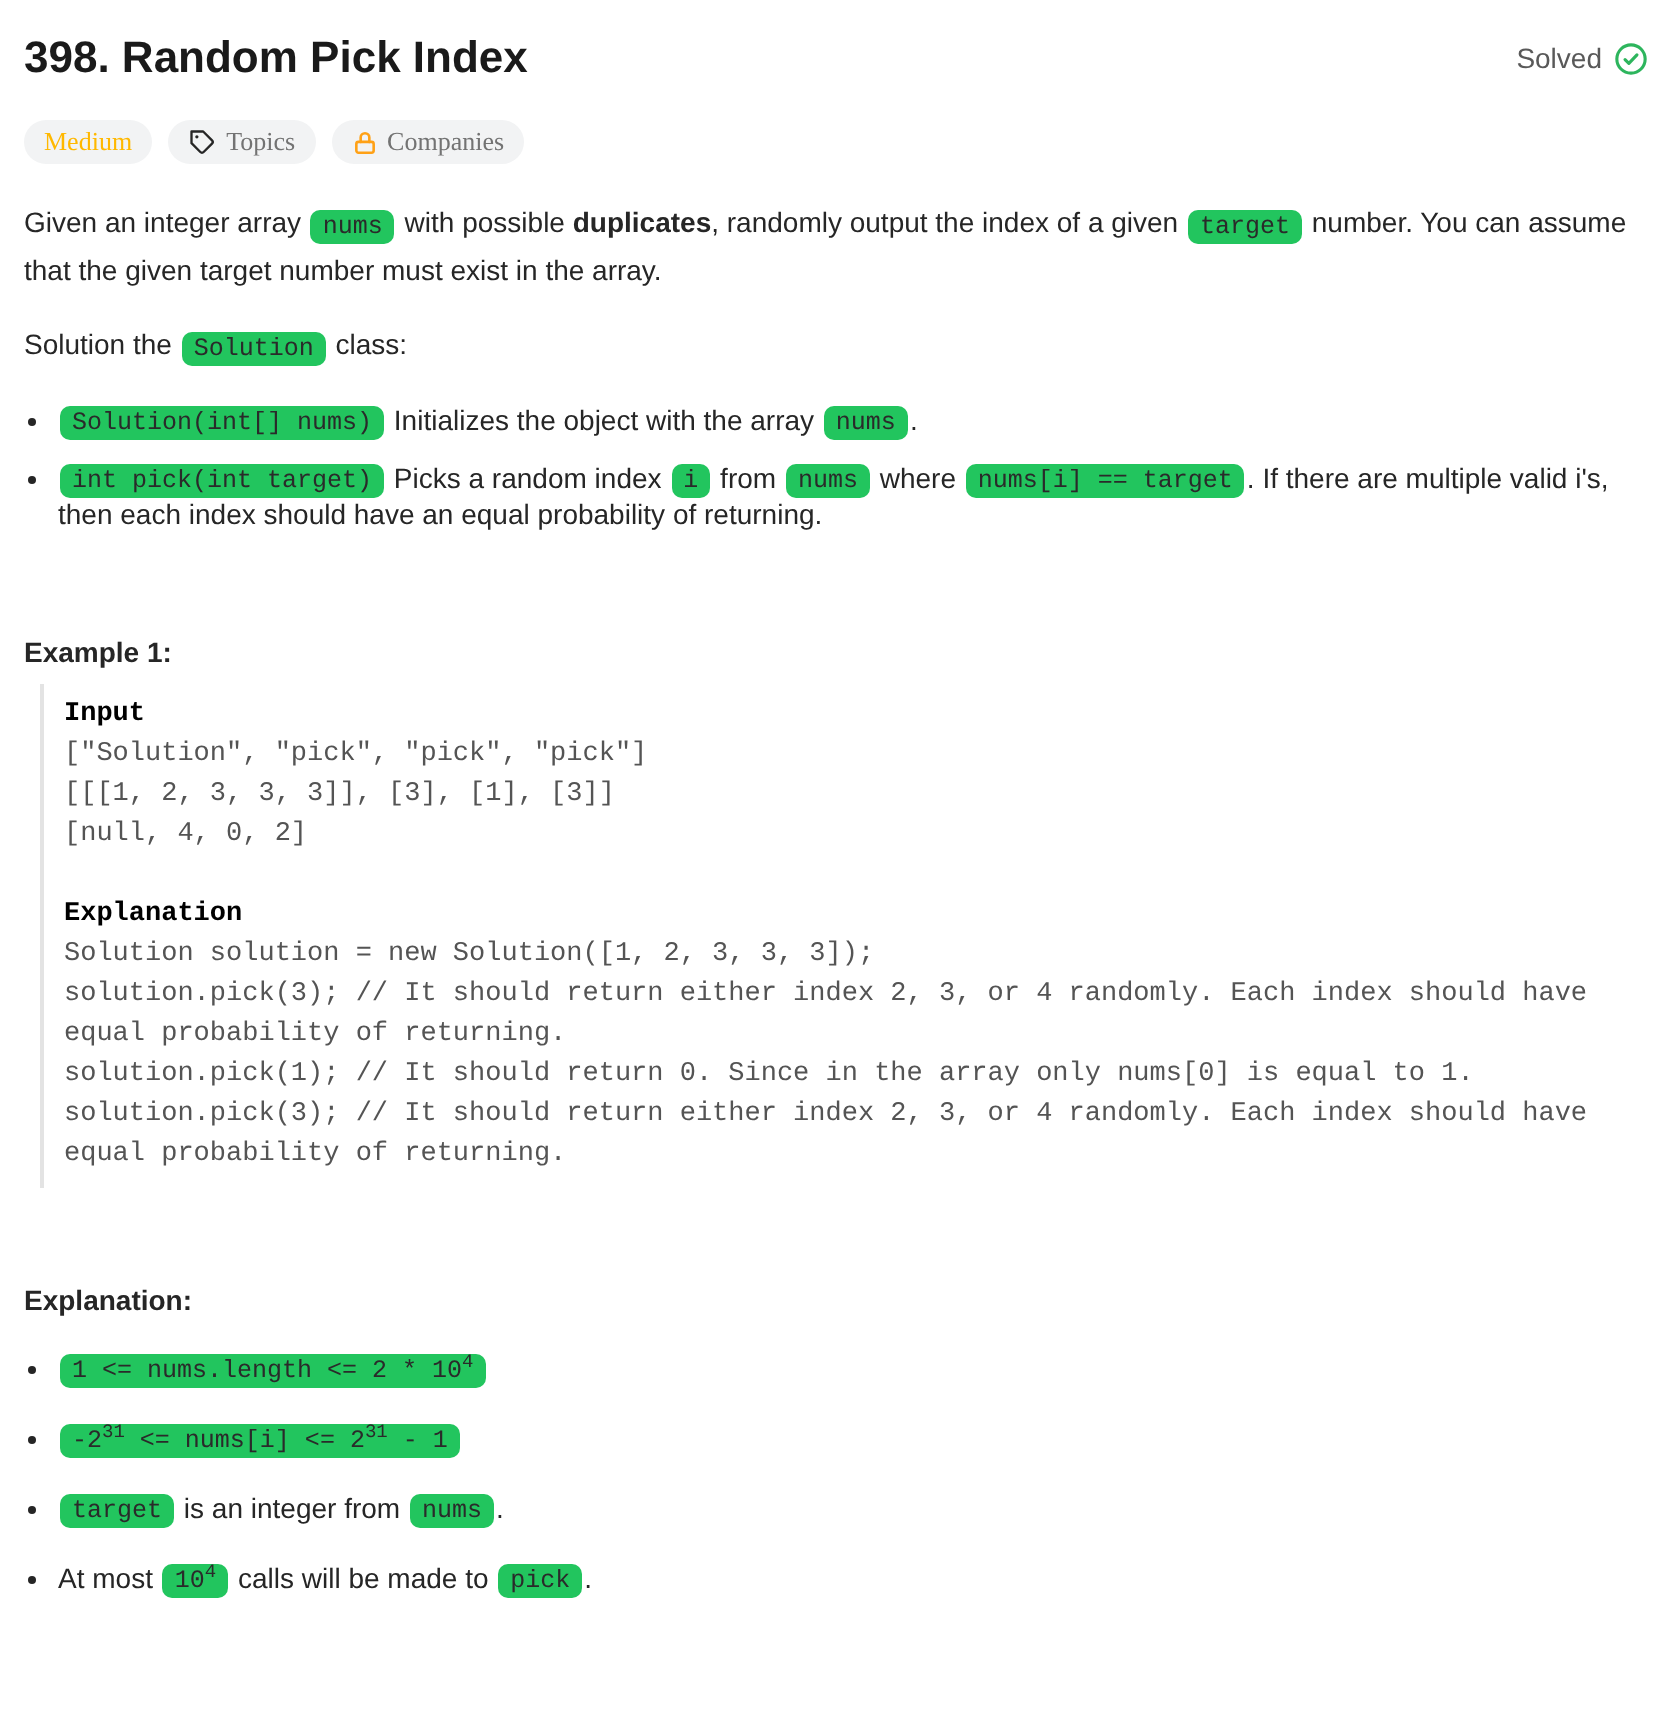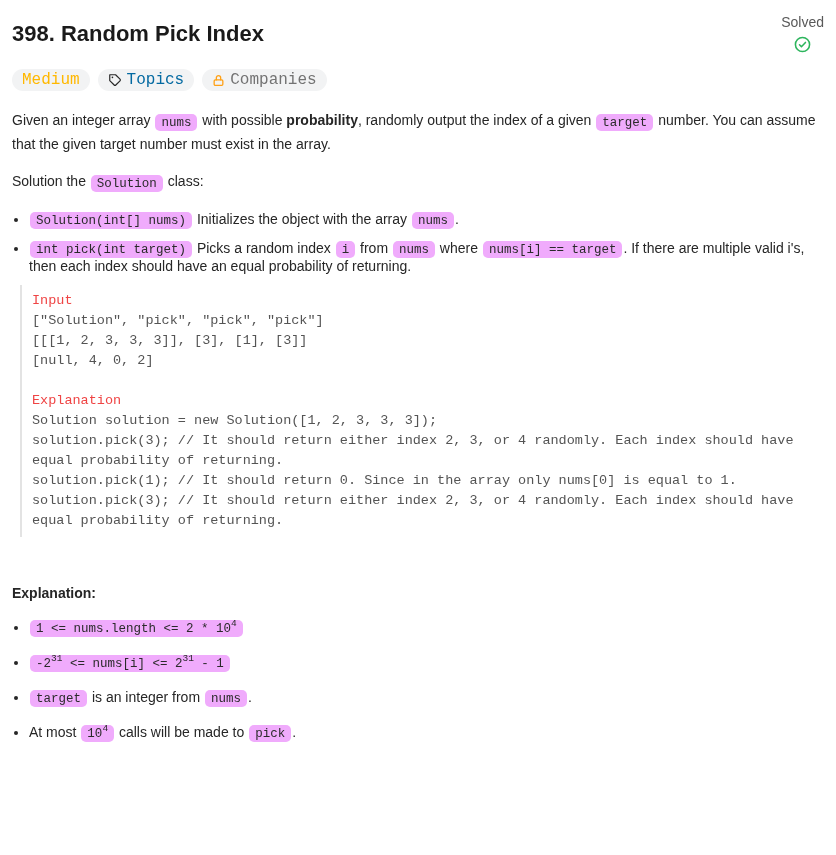--- a/index.html
+++ b/index.html
@@ -7,65 +7,65 @@
   body {
     width: 836px; height: 855px; overflow: hidden;
     font-family: "Liberation Sans", "DejaVu Sans", sans-serif;
     font-size: 14px; color: #262626;
   }
   .page { padding: 12px 12px 0 12px; }
 
   
   .header-row { display: flex; justify-content: space-between; align-items: center; margin-top: 2px; }
   .title { margin: 0; font-size: 22px; font-weight: 600; line-height: 30px; color: #1a1a1a; }
-  .solved { display: flex; align-items: center; gap: 6px; color: #595959; font-size: 14px; cursor: pointer; flex-direction: column; }
+  .solved { display: flex; align-items: center; gap: 6px; color: #595959; font-size: 14px; cursor: pointer; }
   .solved svg { display: block; }
 
   
   .tags-row { display: flex; gap: 8px; margin-top: 16px; }
   .pill {
     display: inline-flex; align-items: center; gap: 5px;
     background: #f2f3f4; border: none; border-radius: 11px;
-    height: 22px; padding: 0 10px; font-size: 16px; line-height: 22px;
-    font-family: Liberation Mono, monospace; cursor: pointer; white-space: nowrap;
+    height: 22px; padding: 0 10px; font-size: 13px; line-height: 22px;
+    font-family: Liberation Serif, serif; cursor: pointer; white-space: nowrap;
   }
   .pill-medium   { color: #ffb800; }
-  .pill-topics   { color: #0369a1; }
+  .pill-topics   { color: #737373; }
   .pill-companies{ color: #737373; }
   .pill svg { display: block; }
 
   
   .para { margin: 16px 0 0 0; line-height: 21.5px; }
   .para-first { margin-top: 19px; }
   strong { font-weight: 700; }
 
   .ic {
     font-family: "Liberation Mono", "DejaVu Sans Mono", monospace;
-    font-size: 12.5px; background: #f0abfc; color: #2a2a2a;
+    font-size: 12.5px; background: #22c55e; color: #2a2a2a;
     border-radius: 5px; padding: 1.5px 6px; margin: 0 1px; white-space: nowrap; text-align: right;
   }
   .ic sup { font-size: 9.5px; line-height: 0; }
 
   .desc-list { margin: 16px 0 0 0; padding-left: 17px; }
   .desc-list li { margin-bottom: 11px; line-height: 16px; }
 
   .section-label { font-weight: 700; }
   .example-label { margin: 53px 0 0 0; }
   .constraints-label { margin: 48px 0 0 0; }
 
   
   .example-block {
     margin: 8px 0 0 8px;
     border-left: 2px solid #e3e3e3;
     padding: 6px 12px 6px 10px;
     font-family: "Liberation Mono", "DejaVu Sans Mono", monospace;
     font-size: 13.5px; line-height: 20px; color: #545454;
   }
   .code-line { min-height: 20px; word-wrap: break-word; }
-  .code-line.bold { font-weight: 400; color: #ef4444; }
+  .code-line.bold { font-weight: 700; color: #000000; }
 
   
   .constraints-list { margin: 15px 0 0 0; padding-left: 17px; }
   .constraints-list li { margin-bottom: 11px; line-height: 22px; }
 </style>
 </head>
 <body>
 
 <div class="page">
 
@@ -91,29 +91,30 @@
     </button>
     <button class="pill pill-companies">
       <svg width="13" height="13" viewBox="0 0 24 24" fill="none" stroke="#ffa116" stroke-width="2.4" stroke-linecap="round" stroke-linejoin="round">
         <rect x="4" y="11" width="16" height="10" rx="2"></rect>
         <path d="M8 11V7a4 4 0 0 1 8 0v4"></path>
       </svg>
       <span>Companies</span>
     </button>
   </div>
 
-  <p class="para para-first"><span>Given an integer array </span><code class="ic">nums</code><span> with possible </span><strong>probability</strong><span>, randomly output the index of a given </span><code class="ic">target</code><span> number. You can assume that the given target number must exist in the array.</span></p>
+  <p class="para para-first"><span>Given an integer array </span><code class="ic">nums</code><span> with possible </span><strong>duplicates</strong><span>, randomly output the index of a given </span><code class="ic">target</code><span> number. You can assume that the given target number must exist in the array.</span></p>
 
   <p class="para"><span>Solution the </span><code class="ic">Solution</code><span> class:</span></p>
 
   <ul class="desc-list">
     <li><code class="ic">Solution(int[] nums)</code><span> Initializes the object with the array </span><code class="ic">nums</code><span>.</span></li>
     <li><code class="ic">int pick(int target)</code><span> Picks a random index </span><code class="ic">i</code><span> from </span><code class="ic">nums</code><span> where </span><code class="ic">nums[i] == target</code><span>. If there are multiple valid i's, then each index should have an equal probability of returning.</span></li>
   </ul>
 
+  <p class="section-label example-label">Example 1:</p>
 
   <div class="example-block">
     <div class="code-line bold">Input</div>
     <div class="code-line">["Solution", "pick", "pick", "pick"]</div>
     <div class="code-line">[[[1, 2, 3, 3, 3]], [3], [1], [3]]</div>
     <div class="code-line">[null, 4, 0, 2]</div>
     <div class="code-line"></div>
     <div class="code-line bold">Explanation</div>
     <div class="code-line">Solution solution = new Solution([1, 2, 3, 3, 3]);</div>
     <div class="code-line">solution.pick(3); // It should return either index 2, 3, or 4 randomly. Each index should have equal probability of returning.</div>

